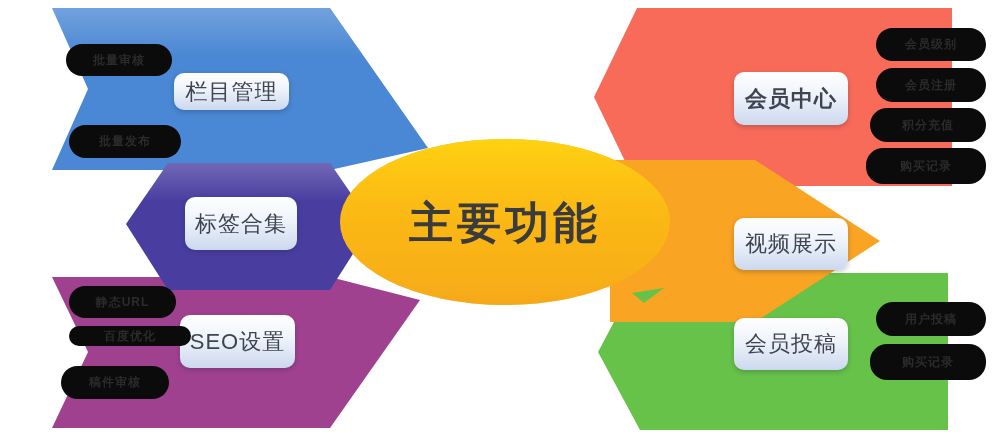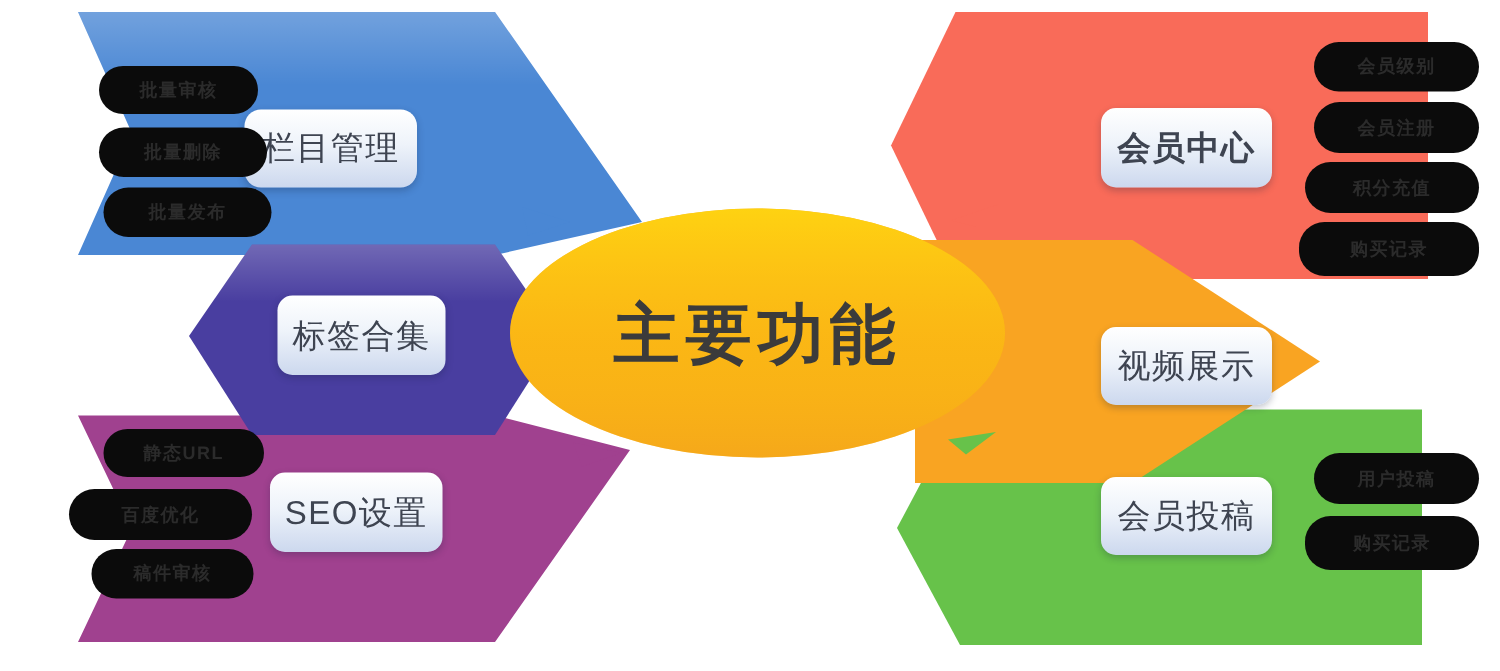--- a/index.html
+++ b/index.html
@@ -79,45 +79,44 @@
     <polygon points="634,147 666,136 650,151" fill="#f96b59"></polygon>
     <polygon points="382,295 414,302 388,311" fill="#a0418f"></polygon>
     <polygon points="632,293 664,288 644,303" fill="#67c24a"></polygon>
 
     <ellipse cx="505" cy="222" rx="165" ry="83" fill="#f9b115"></ellipse>
     <ellipse fill="url(#goldHi)" cx="505" cy="222" rx="165" ry="83"></ellipse>
   </svg>
 
   <div class="center-label">主要功能</div>
 
-  <div class="node-box" style="left:163px;top:73px;width:115px;height:52px;border-radius:11px;">
+  <div class="node-box" style="left:174px;top:73px;width:115px;height:37px;">
     <span>栏目管理</span>
   </div>
   <div class="node-box" style="left:185px;top:197px;width:112px;height:53px;">
     <span>标签合集</span>
   </div>
   <div class="node-box" style="left:180px;top:315px;width:115px;height:53px;">
     <span>SEO设置</span>
   </div>
   <div class="node-box" style="left:734px;top:72px;width:114px;height:53px;font-weight:bold;">
     <span>会员中心</span>
   </div>
   <div class="node-box" style="left:734px;top:218px;width:114px;height:52px;">
     <span>视频展示</span>
   </div>
   <div class="node-box" style="left:734px;top:318px;width:114px;height:52px;">
     <span>会员投稿</span>
   </div>
 
   <div class="pill" style="left:66px;top:44px;width:106px;height:32px;">批量审核</div>
-  <div class="pill" style="left:66px;top:85px;width:112px;height:33px;">批量删除</div>
   <div class="pill" style="left:69px;top:125px;width:112px;height:33px;">批量发布</div>
 
   <div class="pill" style="left:69px;top:286px;width:107px;height:32px;">静态URL</div>
-  <div class="pill" style="left:46px;top:326px;width:122px;height:34px;">百度优化</div>
+  <div class="pill" style="left:69px;top:326px;width:122px;height:20px;">百度优化</div>
   <div class="pill" style="left:61px;top:366px;width:108px;height:33px;">稿件审核</div>
 
   <div class="pill" style="left:876px;top:28px;width:110px;height:33px;">会员级别</div>
   <div class="pill" style="left:876px;top:68px;width:110px;height:34px;">会员注册</div>
   <div class="pill" style="left:870px;top:108px;width:116px;height:34px;">积分充值</div>
   <div class="pill" style="left:876px;top:302px;width:110px;height:34px;">用户投稿</div>
 
   <div class="pill" style="left:866px;top:148px;width:120px;height:36px;">购买记录</div>
   <div class="pill" style="left:870px;top:344px;width:116px;height:36px;">购买记录</div>
 

